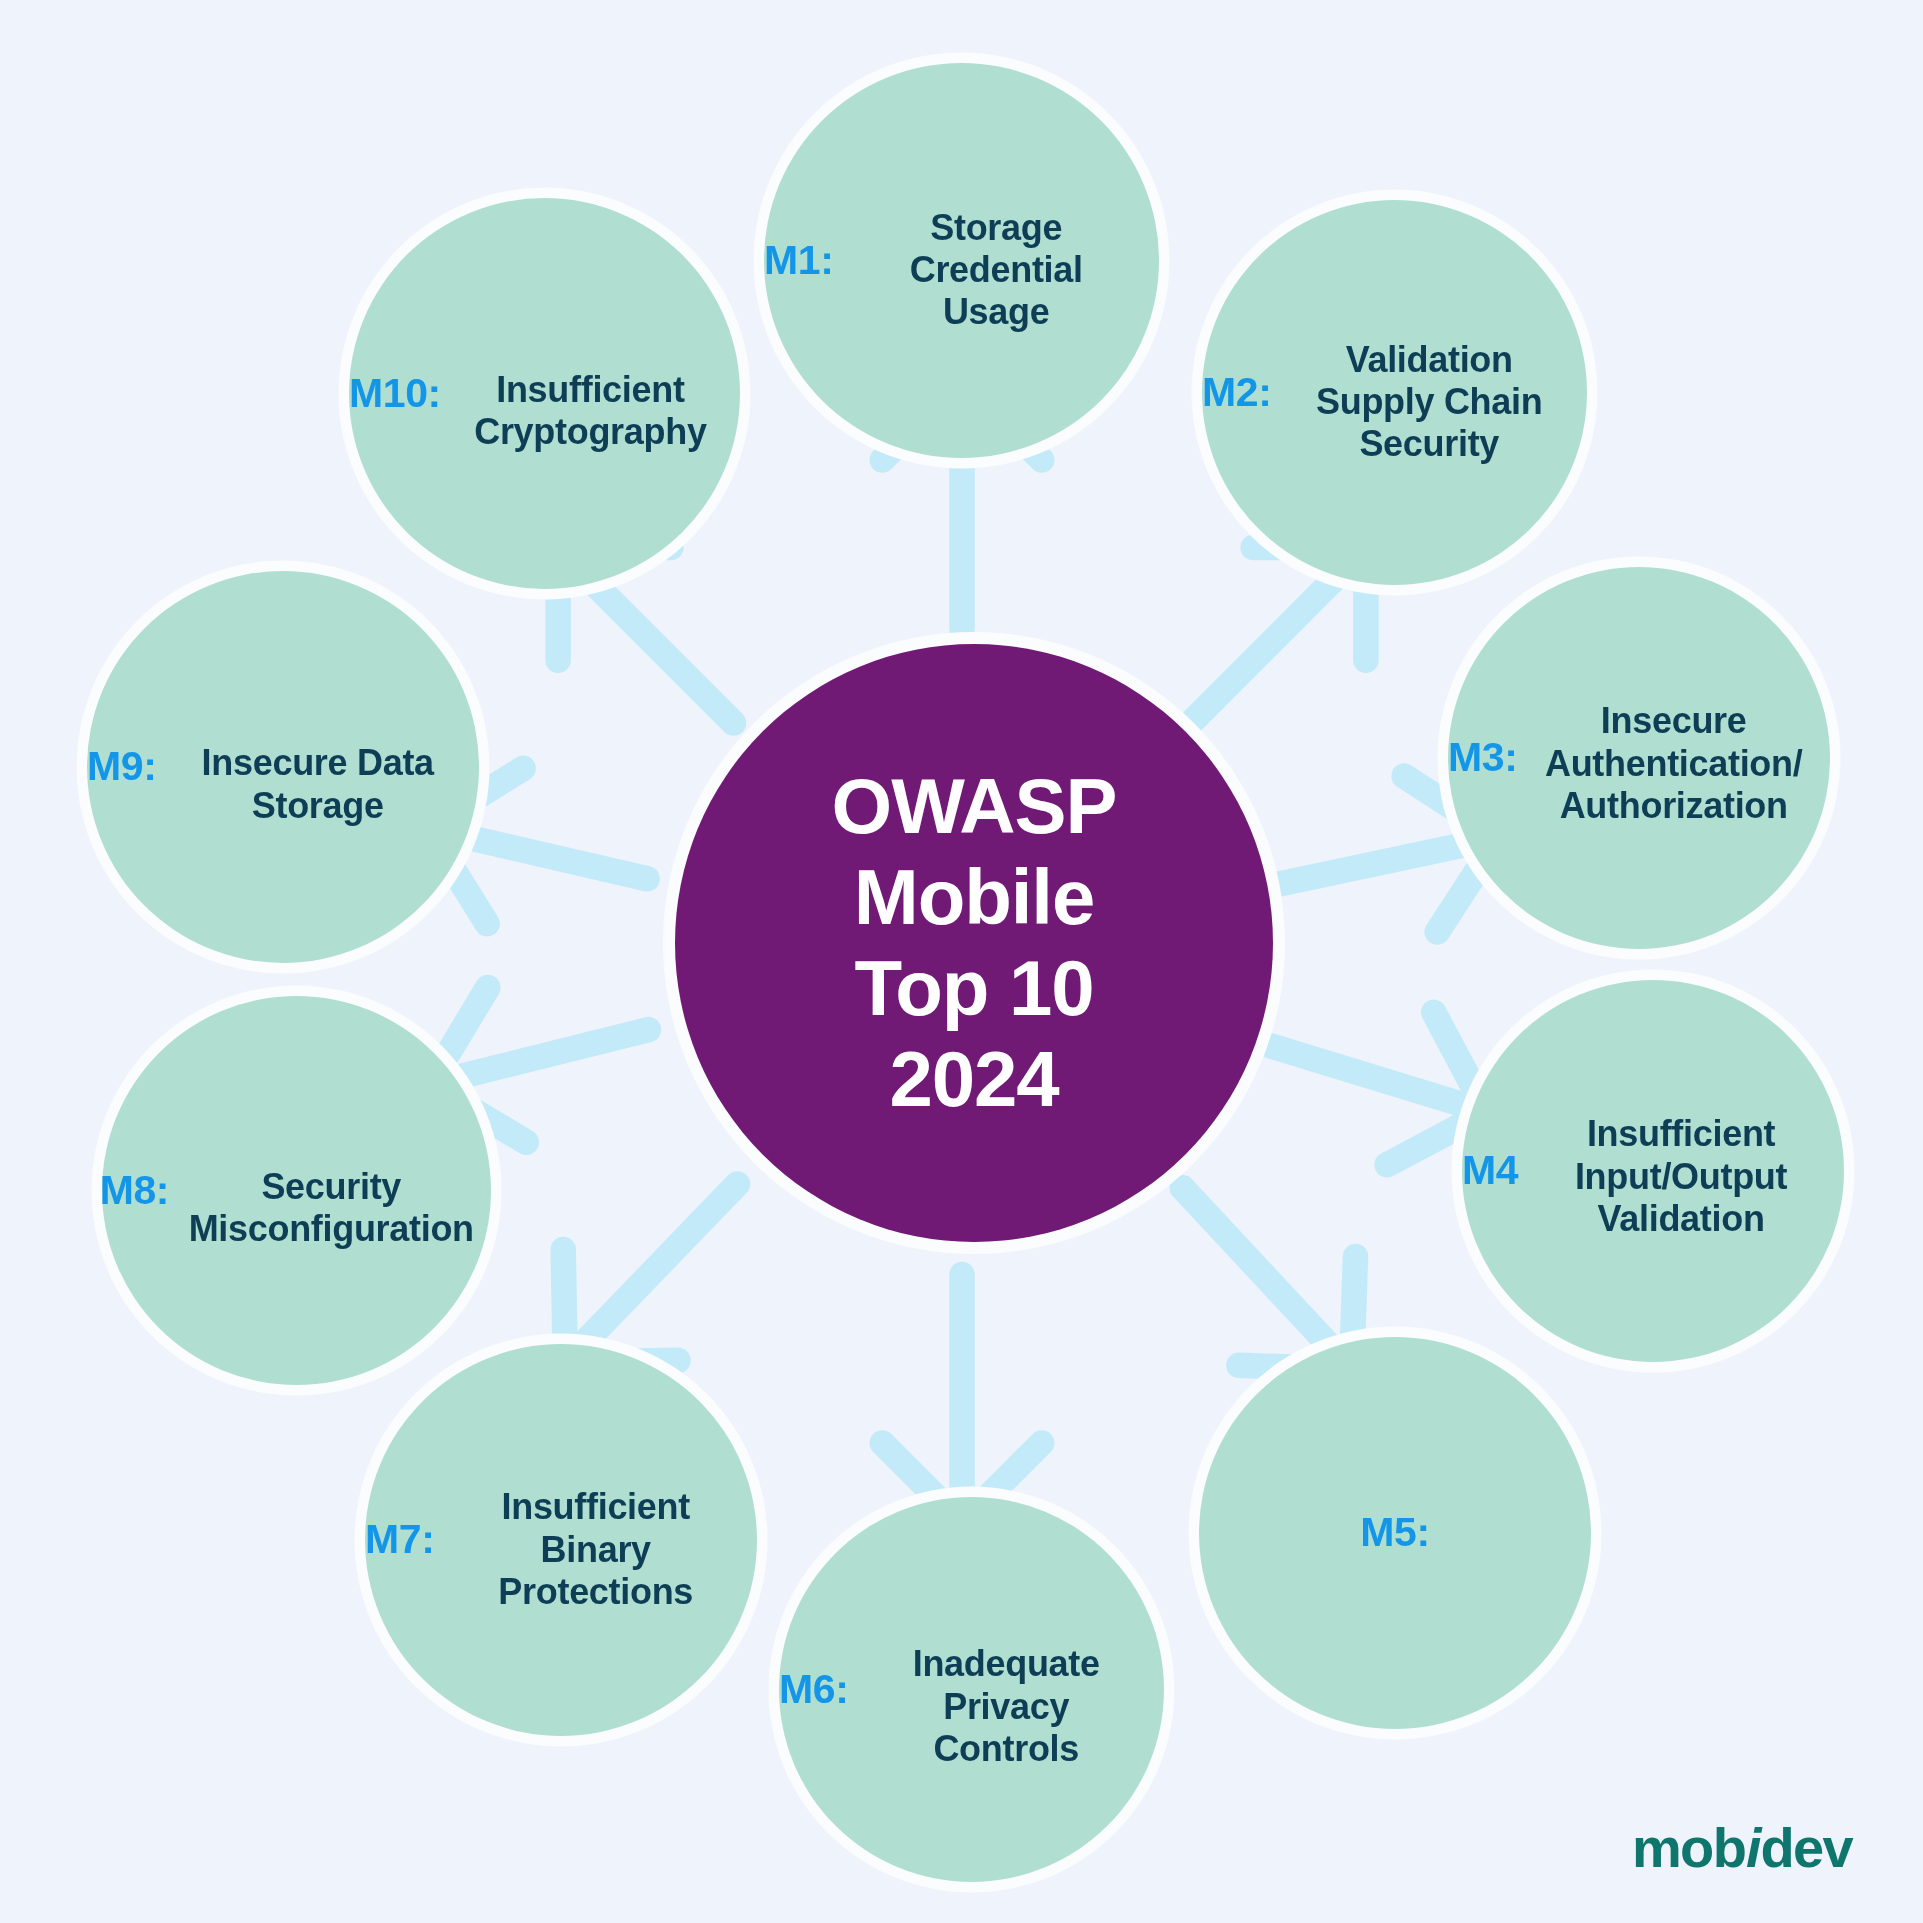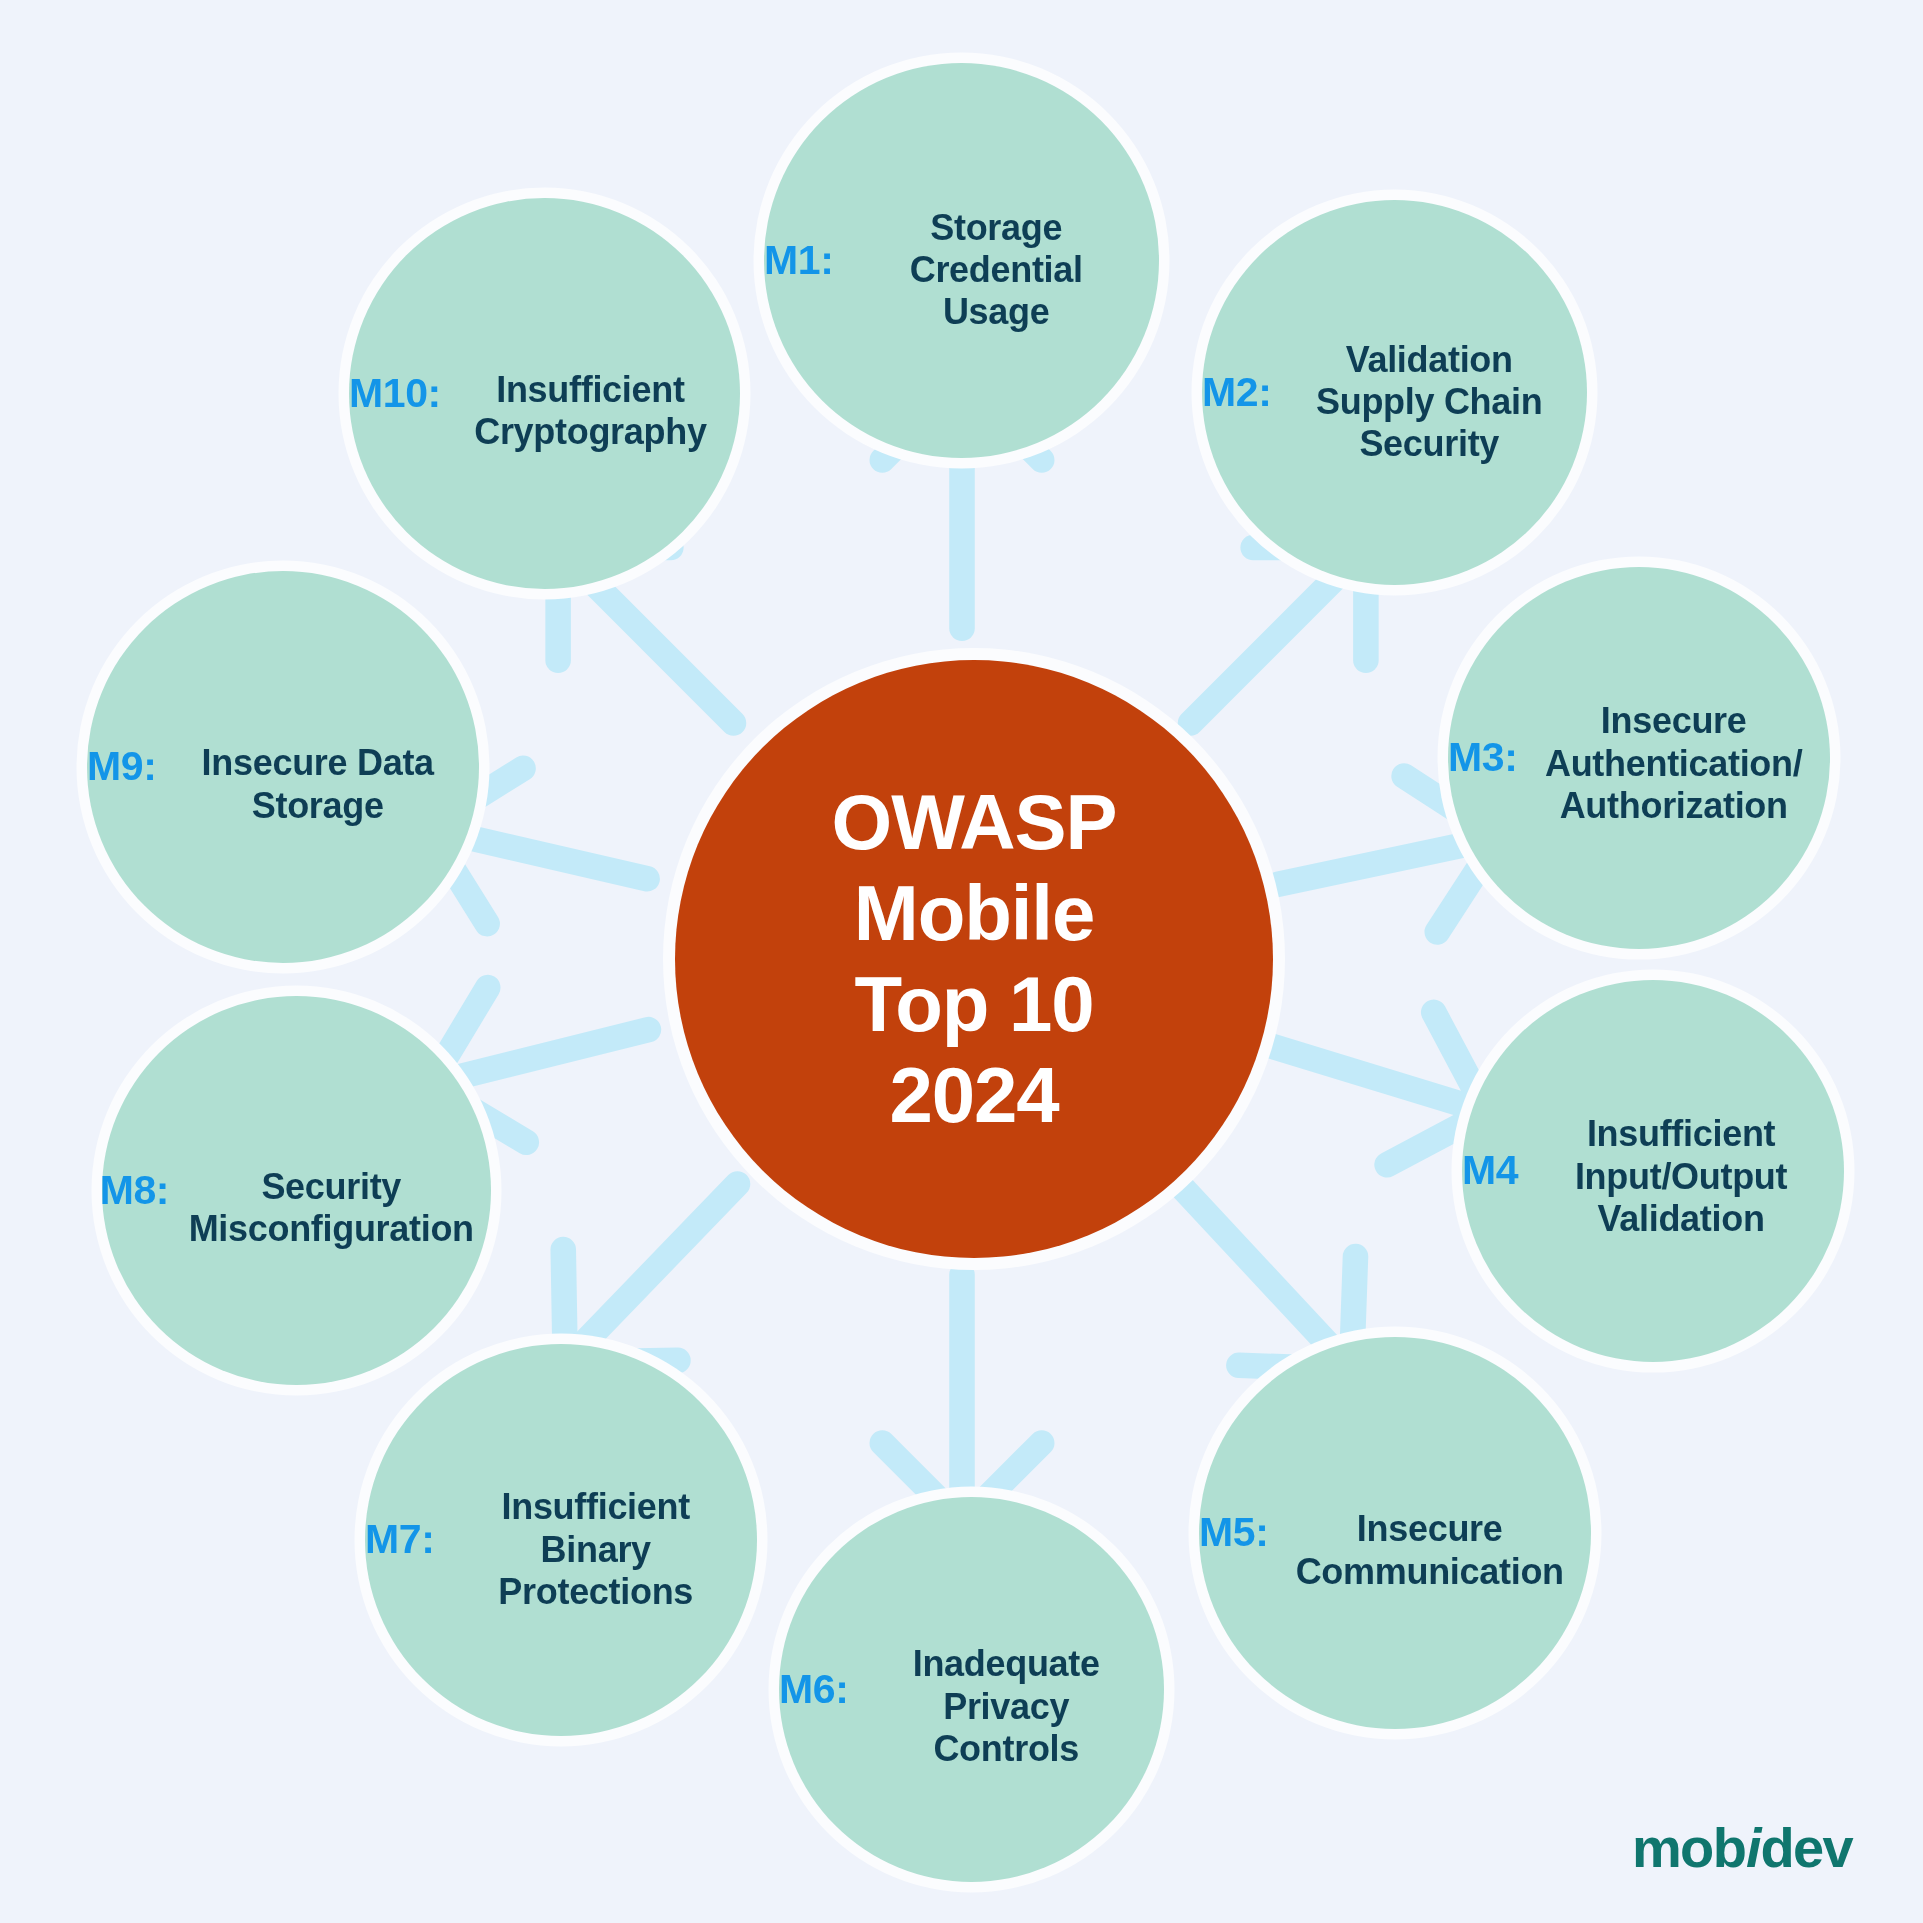--- a/index.html
+++ b/index.html
@@ -53,25 +53,25 @@
     letter-spacing: -0.3px;
     margin-top: 19.5px;
     padding: 0 19.5px;
   }
   .node.gap-small .node-title { margin-top: 12px; }
   .node.gap-large .node-title { margin-top: 35px; }
 
   #center-node {
     position: absolute;
     left: 675px;
-    top: 660px;
+    top: 644px;
     width: 598px;
     height: 598px;
     border-radius: 50%;
-    background: #c2410c;
+    background: #701a75;
     box-shadow: 0 0 0 12px #FBFCFE;
     display: flex;
     align-items: center;
     justify-content: center;
     text-align: center;
   }
   #center-title {
     color: #FFFFFF;
     font-weight: 700;
     font-size: 78px;
@@ -158,21 +158,20 @@
     <div class="node-title">Insecure Authentication/ Authorization</div>
   </div>
 
   <div class="node gap-small" style="left:1462px; top:980px; width:382px; height:382px;">
     <div class="node-code">M4</div>
     <div class="node-title">Insufficient Input/Output Validation</div>
   </div>
 
   <div class="node gap-large" style="left:1199px; top:1337px; width:392px; height:392px;">
     <div class="node-code">M5:</div>
-    <div class="node-title">Insecure Communication</div>
   </div>
 
   <div class="node gap-large" style="left:779px; top:1497px; width:385px; height:385px;">
     <div class="node-code">M6:</div>
     <div class="node-title">Inadequate Privacy Controls</div>
   </div>
 
   <div class="node" style="left:365px; top:1344px; width:392px; height:392px;justify-content:flex-end;">
     <div class="node-code">M7:</div>
     <div class="node-title">Insufficient Binary Protections</div>

